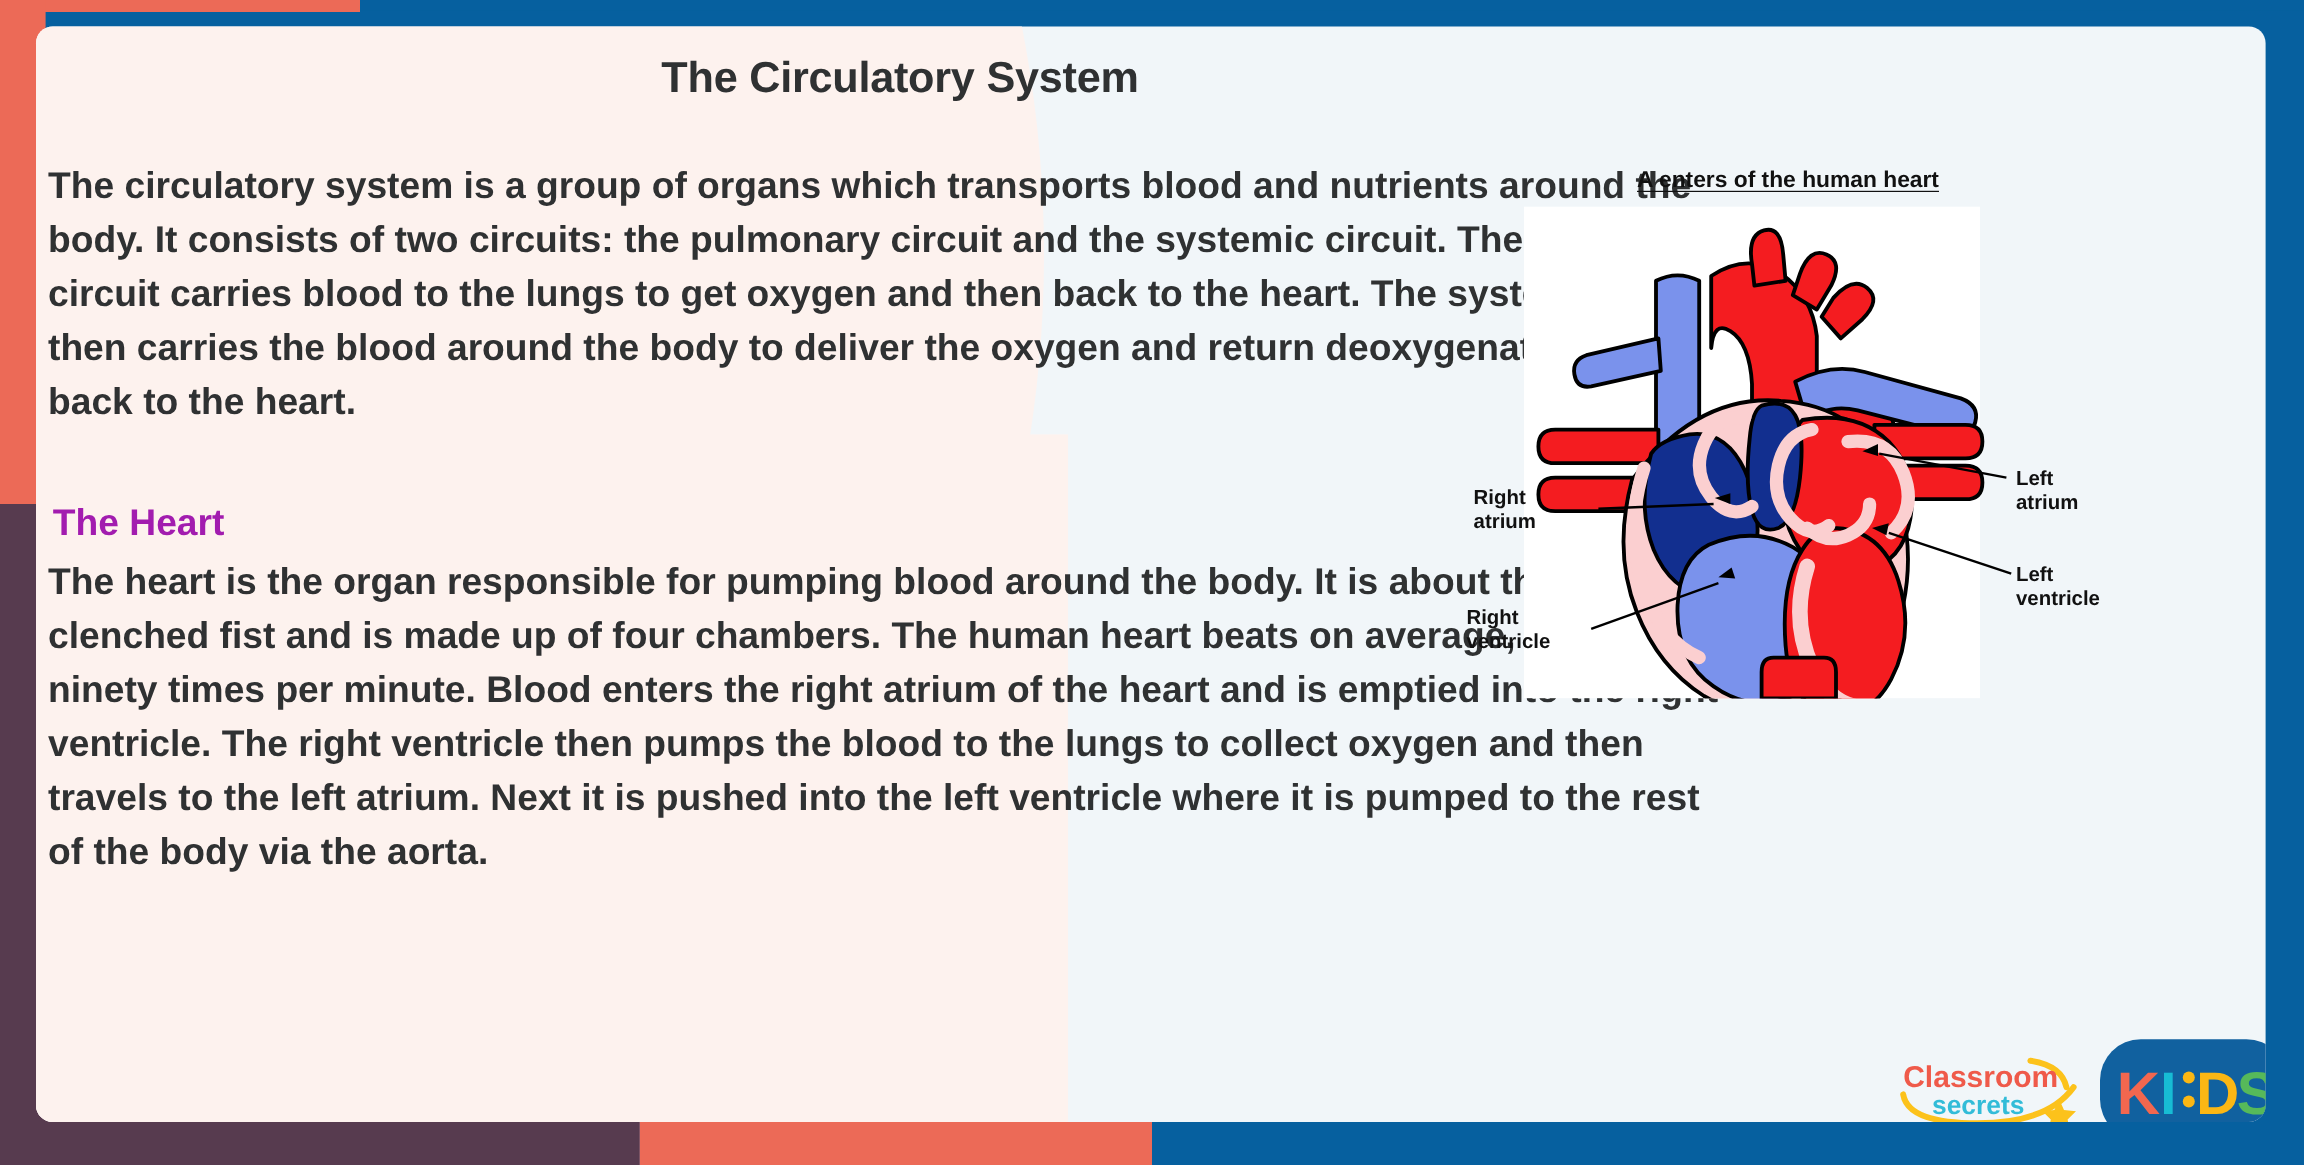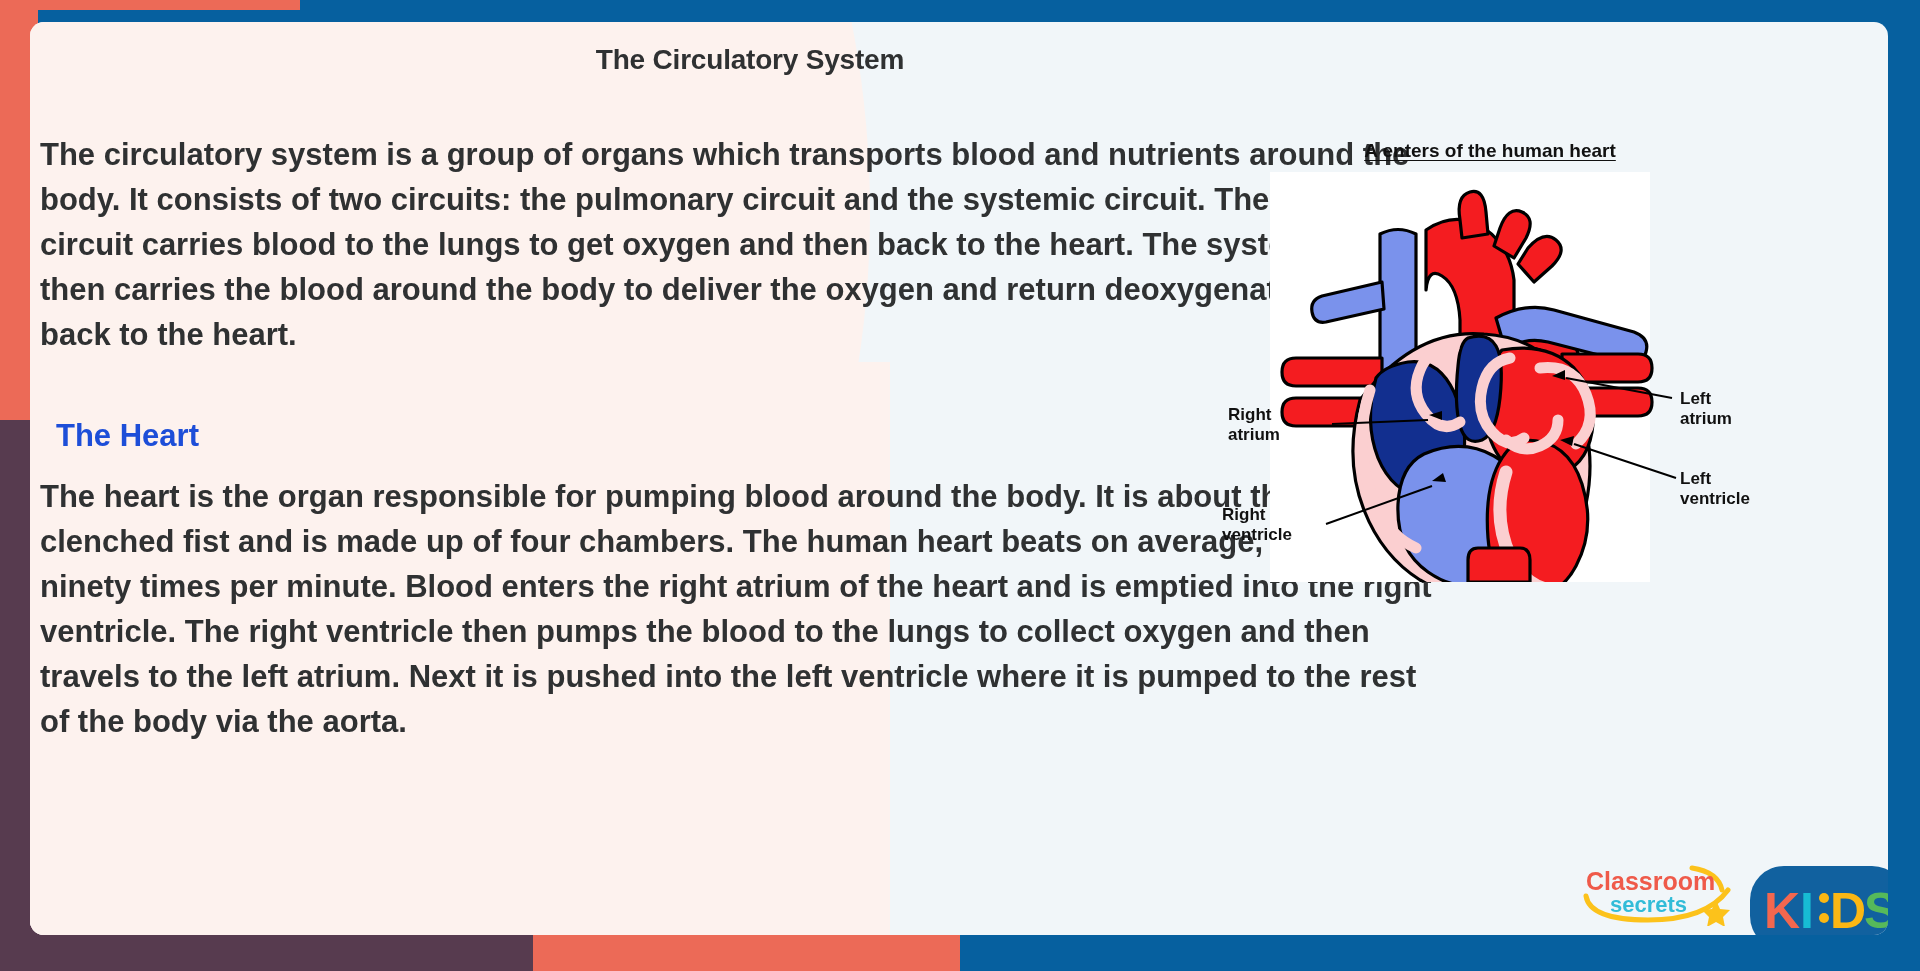--- a/index.html
+++ b/index.html
@@ -99,21 +99,21 @@
     height: 100%;
   }
 
   
   #page-title {
     position: absolute;
     left: 0;
     top: 22px;
     width: 1440px;
     text-align: center;
-    font-size: 28px;
+    font-size: 36px;
     font-weight: bold;
     color: #2f3132;
     letter-spacing: -0.2px;
   }
 
   
   #body-col {
     position: absolute;
     left: 10px;
     top: 110px;
@@ -124,22 +124,22 @@
     font-weight: bold;
     line-height: 45px;
     color: #2f3132;
     margin: 0;
   }
   #para-intro { margin-bottom: 56px; }
   #heading-heart {
     font-size: 31px;
     font-weight: bold;
     line-height: 45px;
-    color: #1d4ed8;
-    margin: 16px;
+    color: #a21caf;
+    margin: 4px;
   }
 
   
   #diagram-panel {
     position: absolute;
     left: 1180px;
     top: 118px;
     width: 640px;
     height: 440px;
   }
@@ -168,21 +168,21 @@
   #logo-row {
     position: absolute;
     left: 1550px;
     top: 838px;
     width: 330px;
     height: 96px;
   }
   #logo-classroom-secrets {
     position: absolute;
     left: 0px;
-    top: 2px;
+    top: 18px;
     width: 160px;
     height: 64px;
   }
   #logo-kids {
     position: absolute;
     left: 168px;
     top: 0px;
     width: 160px;
     height: 96px;
   }

